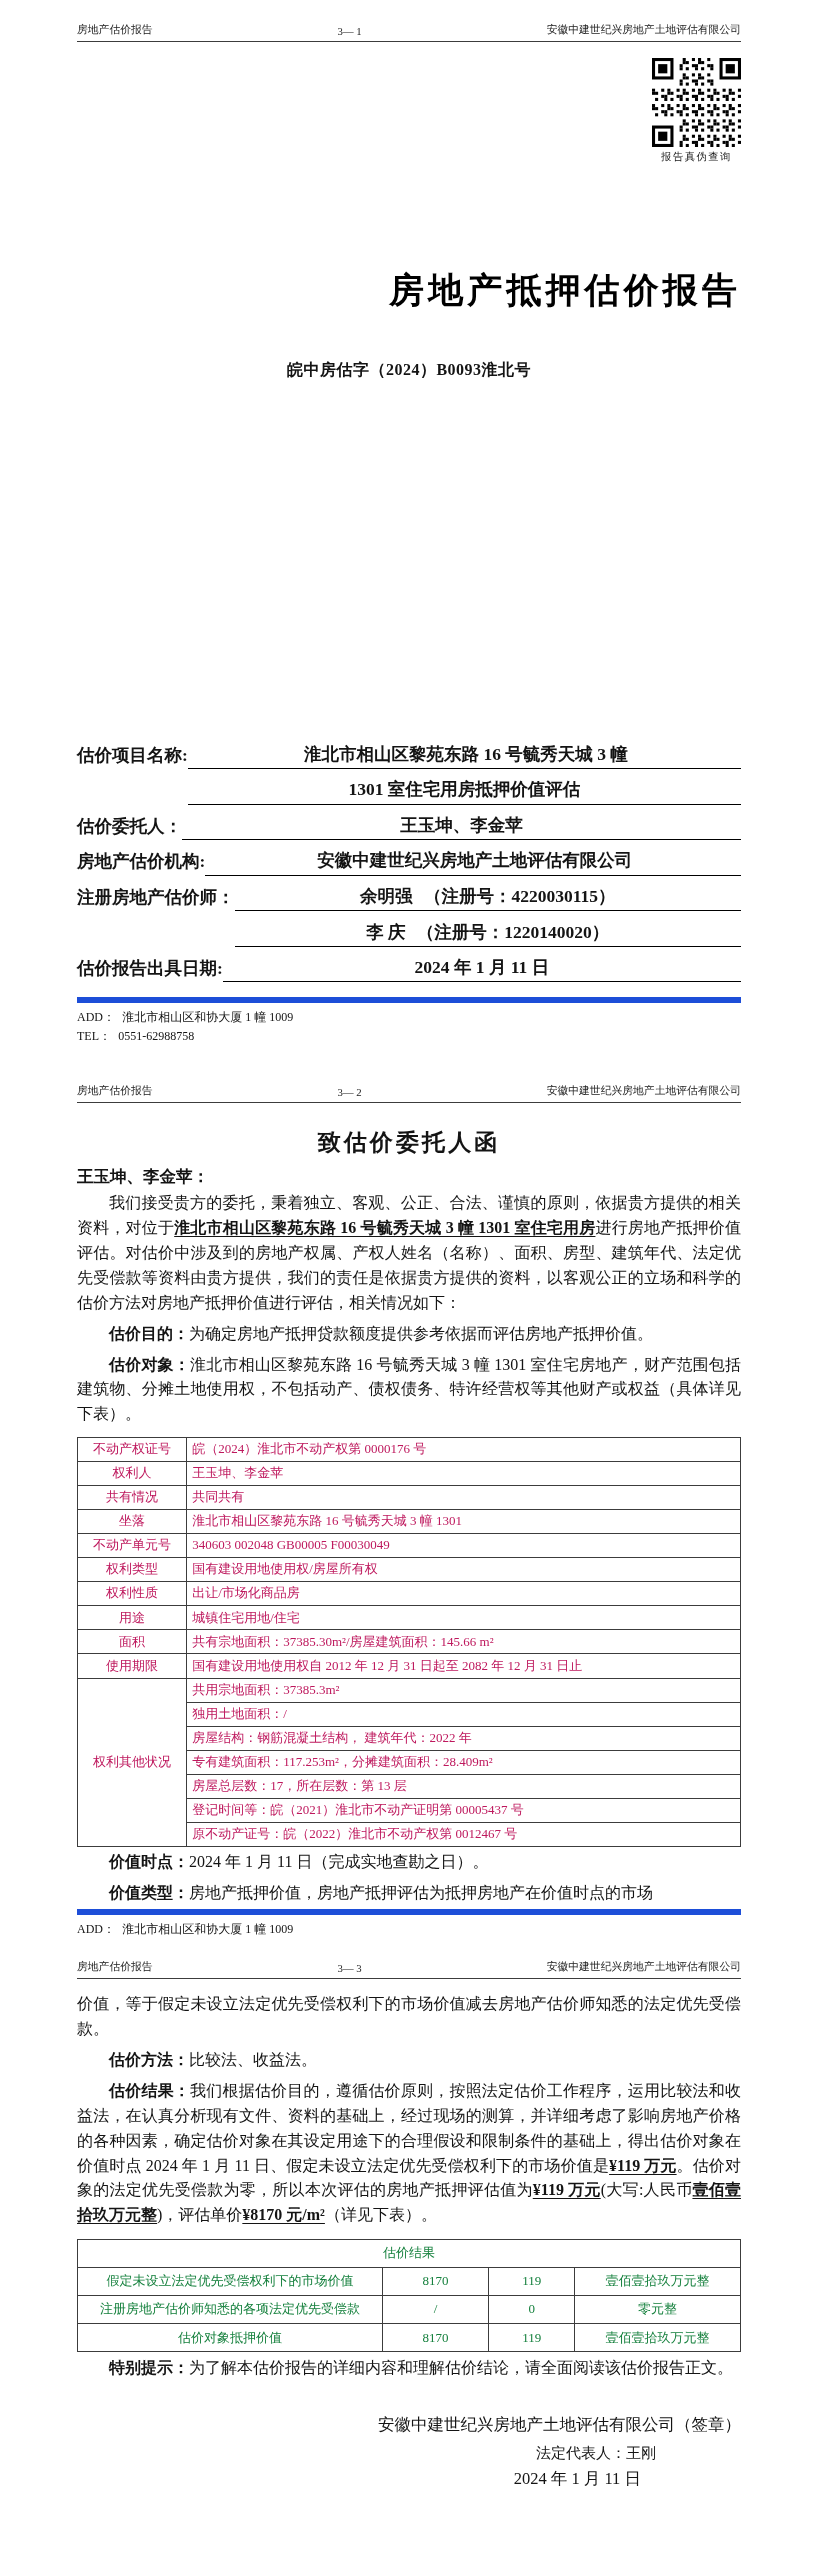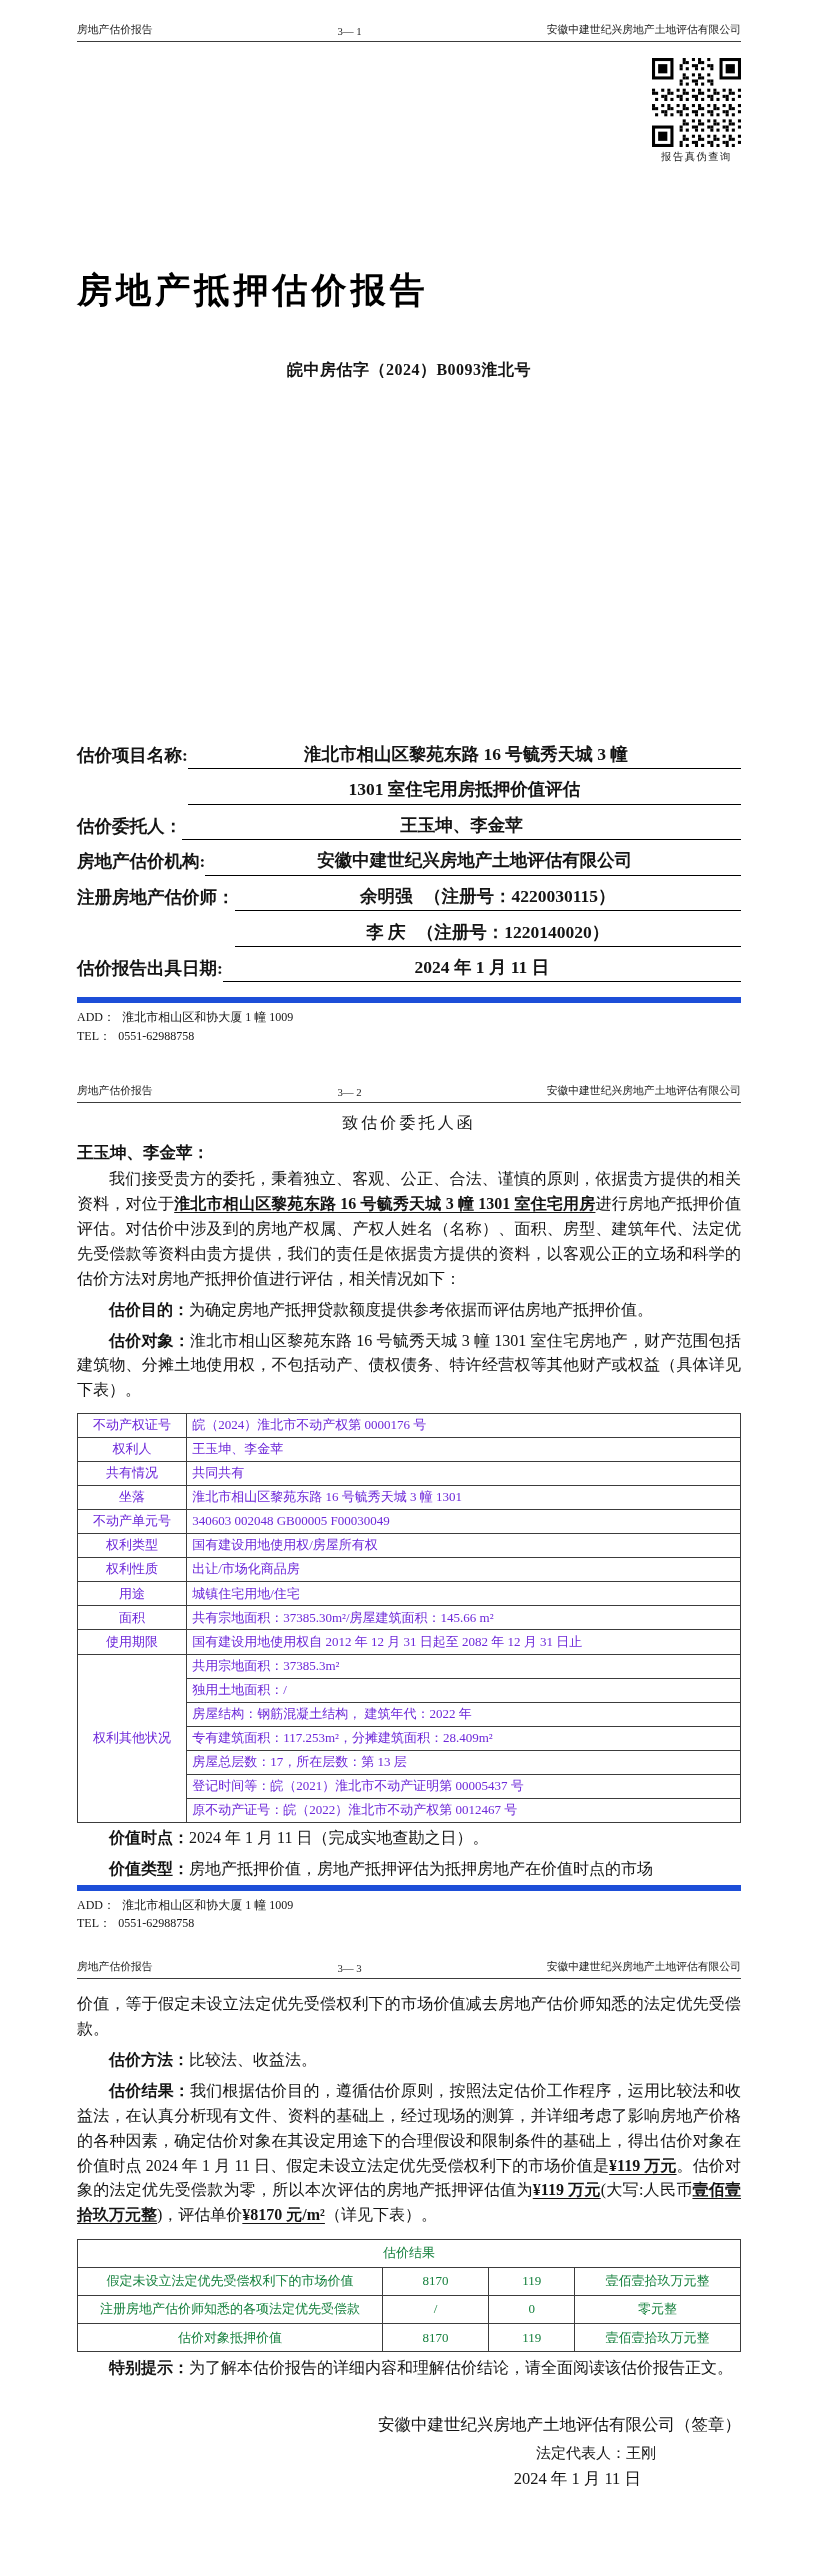--- a/index.html
+++ b/index.html
@@ -40,21 +40,21 @@
     color: #141414;
   }
   .page-footer .flab { margin-right: 7.2px; }
 
   
   .qr-wrap { align-self: flex-end; margin-top: 15.5px; text-align: center; }
   .qr-svg { width: 89px; height: 89px; display: block; margin: 0 auto; }
   .qr-caption { font-size: 10.3px; margin-top: 3.1px; letter-spacing: 1.5px; color: #1a1a1a; }
 
   .cover-title {
-    text-align: left;
+    text-align: right;
     font-size: 35px;
     font-weight: bold;
     letter-spacing: 4.1px;
     margin-top: 103px;
     color: #000000;
   }
   .doc-number {
     text-align: center;
     font-size: 16px;
     font-weight: bold;
@@ -71,45 +71,45 @@
     padding-bottom: 1px;
     min-height: 24px;
   }
   .fvalue.left { text-align: center; padding-left: 3.1px; }
   .fvalue .no { margin-left: 11.3px; }
   .spacer { visibility: hidden; }
 
   
   .letter-heading {
     text-align: center;
-    font-size: 16px;
-    font-weight: normal;
+    font-size: 23px;
+    font-weight: bold;
     letter-spacing: 3.1px;
-    margin-top: 10px;
+    margin-top: 24px;
   }
   .salutation { font-size: 16.5px; font-weight: bold; margin-top: 8.2px; }
   .bodytext {
     font-size: 16px;
     line-height: 1.55;
     text-align: justify;
     word-break: break-all;
     margin: 3.1px 0;
   }
   .indent { text-indent: 2em; font-family: Liberation Serif, serif; }
   .lbl { font-weight: bold; }
   .em-seg { font-weight: bold; text-decoration: underline; text-underline-offset: 3.1px; }
   .cont { margin-top: 13.4px; }
 
   
   .prop-table {
     width: 100%;
     border-collapse: collapse;
     font-size: 13px;
     margin-top: 7.2px;
-    color: #6d28d9;
+    color: #be185d;
   }
   .prop-table td {
     border: 1px solid #3c3c3c;
     padding: 2.1px 5.2px;
     line-height: 1.45;
   }
   .prop-table td.pl { width: 109px; text-align: center; }
 
   
   .res-table {

